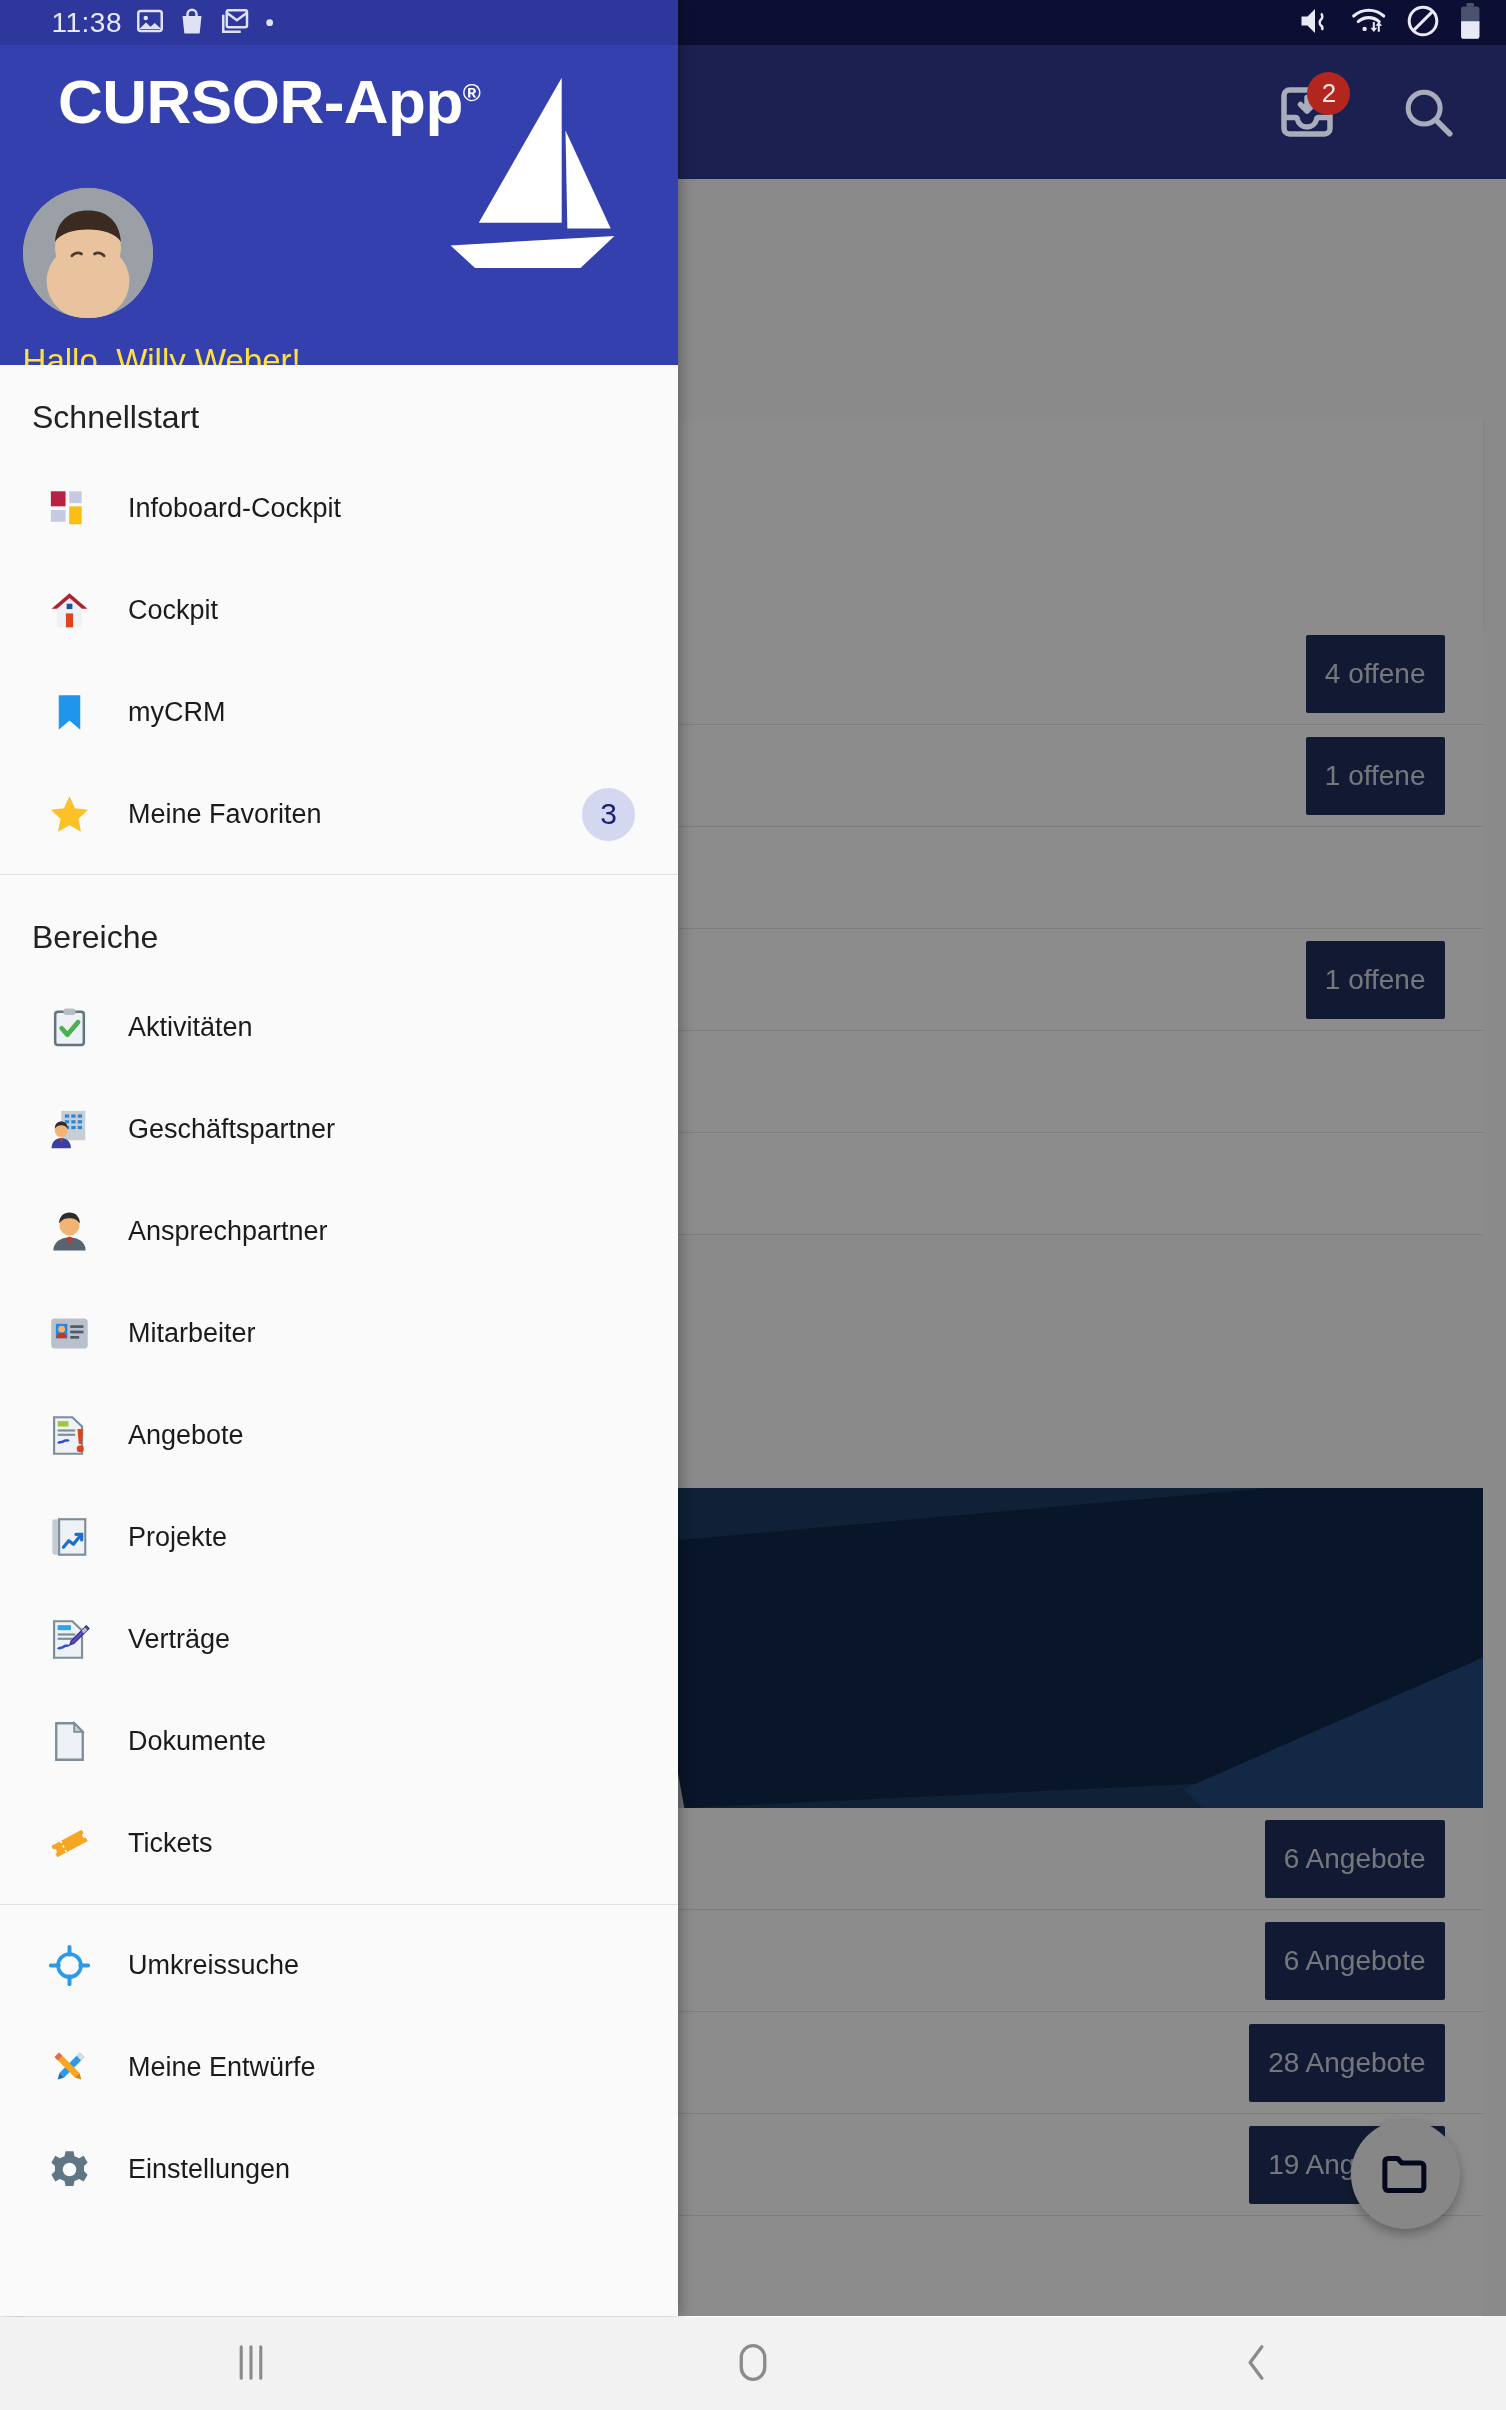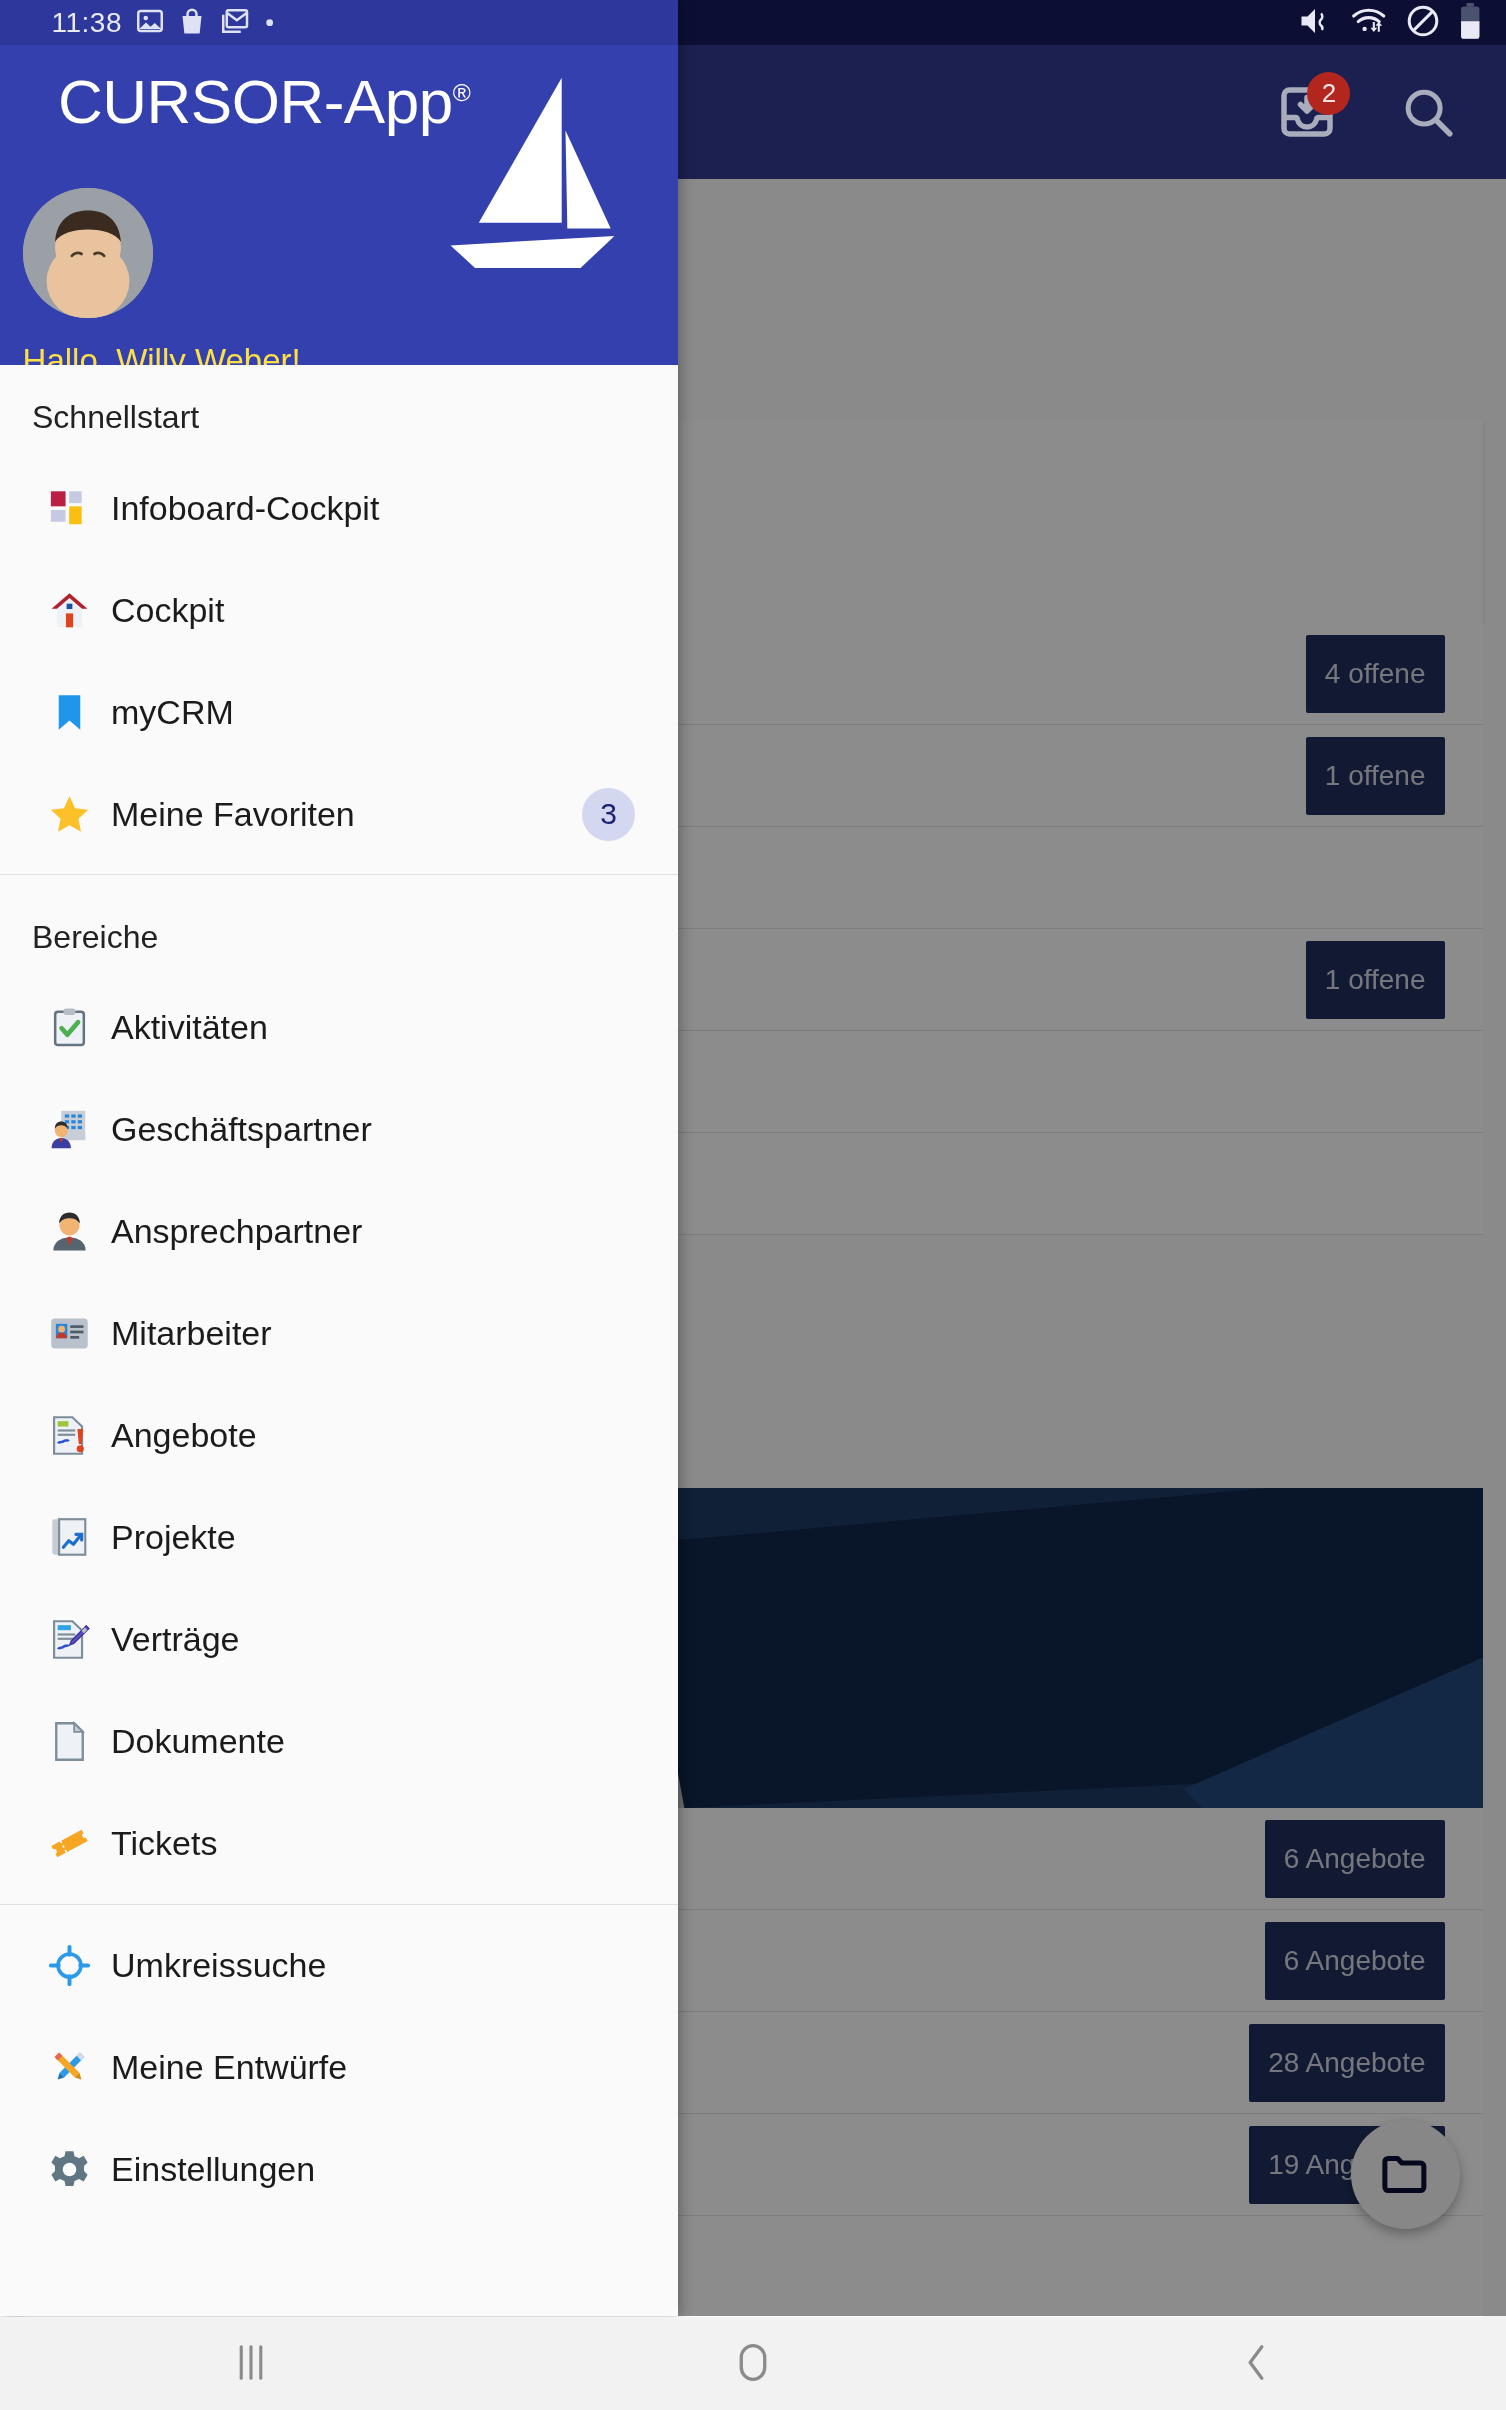--- a/index.html
+++ b/index.html
@@ -90,38 +90,38 @@
   .drawer-statusbar {
     height:45px; width:678px; background:#2e379b;
     display:flex; align-items:center; padding:0 24.5px; gap:13px;
   }
   .drawer-header {
     position:relative; width:678px; height:320px; background:#3440ad;
     overflow:hidden;
   }
   .brand {
     position:absolute; left:58px; top:21px; color:#ffffff;
-    font-size:62px; font-weight:400; letter-spacing:-0.5px;
+    font-size:62px; font-weight:700; letter-spacing:-0.5px;
   }
   .brand sup { font-size:24.5px; vertical-align:super; }
   .sail { position:absolute; right:56px; top:24.5px; }
   .drawer-ava {
     position:absolute; left:22.6px; top:143px; width:130px; height:130px;
     border-radius:50%; overflow:hidden; background:#9aa0a6;
   }
   .hello { position:absolute; left:22.6px; top:297px; color:#fde047; font-size:33px; }
 
   .section-label {
     padding:34px 0 21px 32px; font-size:32px; color:#222222;
   }
   .drawer-item {
     display:flex; align-items:center; height:102px; padding:0 43px 0 32px; gap:0;
   }
   .item-ico { width:75px; flex:none; display:flex; align-items:center; justify-content:center; }
-  .item-label { font-size:34px; color:#1b1b1b; margin-left:4px;text-align:center; }
+  .item-label { font-size:27px; color:#1b1b1b; margin-left:21px;text-align:center; }
   .item-count {
     margin-left:auto; width:53px; height:53px; border-radius:50%;
     background:#d3d7ef; color:#1b2472; font-size:30px;
     display:flex; align-items:center; justify-content:center;
   }
   .divider { height:0.9px; background:#e0e0e0; margin:9.4px 0; }
 
   
   .nav-bar {
     position:absolute; left:0; bottom:0; width:1507px; height:94px;

